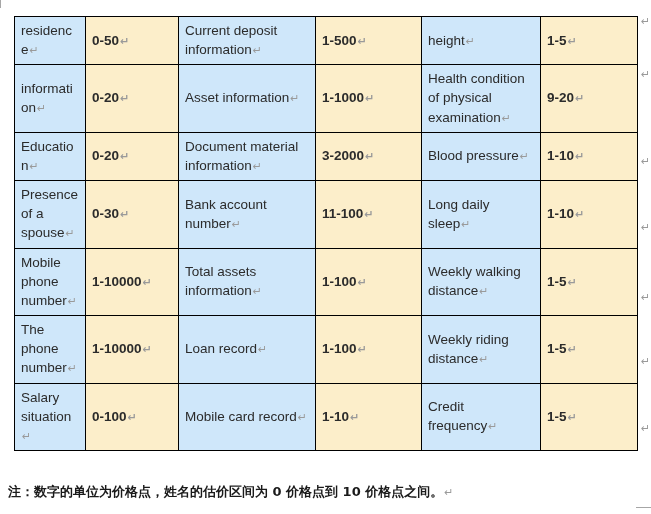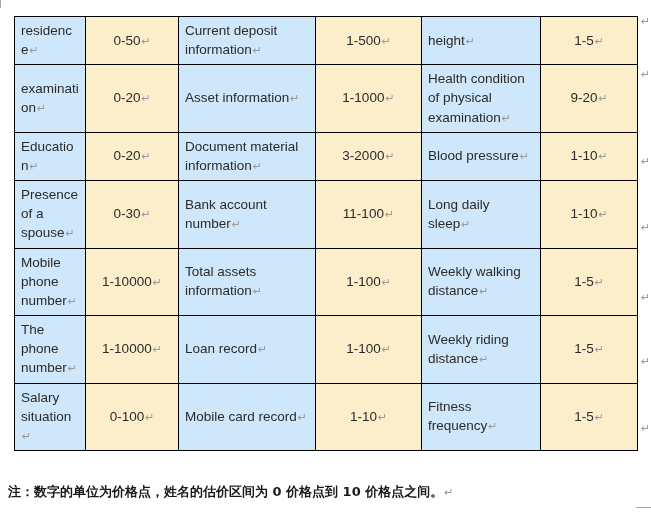--- a/index.html
+++ b/index.html
@@ -46,21 +46,21 @@
     line-height: 1.42;
     word-wrap: break-word;
     overflow-wrap: break-word;
   }
   .c-label {
     background: #cfe7fa;
     text-align: left;
   }
   .c-value {
     background: #fceeca;
-    text-align: center;
+    font-weight: bold;
   }
 
   
   col.w1 { width: 71px; }
   col.w2 { width: 93px; }
   col.w3 { width: 137px; }
   col.w4 { width: 106px; }
   col.w5 { width: 119px; }
   col.w6 { width: 97px; }
 
@@ -122,21 +122,21 @@
     <tr>
       <td class="c-label"><span>residence</span><span class="pilcrow">↵</span></td>
       <td class="c-value"><span>0-50</span><span class="pilcrow">↵</span></td>
       <td class="c-label"><span>Current deposit information</span><span class="pilcrow">↵</span></td>
       <td class="c-value"><span>1-500</span><span class="pilcrow">↵</span></td>
       <td class="c-label"><span>height</span><span class="pilcrow">↵</span></td>
       <td class="c-value"><span>1-5</span><span class="pilcrow">↵</span></td>
     </tr>
 
     <tr>
-      <td class="c-label"><span>examination</span><span class="pilcrow">↵</span></td>
+      <td class="c-label"><span>information</span><span class="pilcrow">↵</span></td>
       <td class="c-value"><span>0-20</span><span class="pilcrow">↵</span></td>
       <td class="c-label"><span>Asset information</span><span class="pilcrow">↵</span></td>
       <td class="c-value"><span>1-1000</span><span class="pilcrow">↵</span></td>
       <td class="c-label"><span>Health condition of physical examination</span><span class="pilcrow">↵</span></td>
       <td class="c-value"><span>9-20</span><span class="pilcrow">↵</span></td>
     </tr>
 
     <tr>
       <td class="c-label"><span>Education</span><span class="pilcrow">↵</span></td>
       <td class="c-value"><span>0-20</span><span class="pilcrow">↵</span></td>
@@ -171,21 +171,21 @@
       <td class="c-value"><span>1-100</span><span class="pilcrow">↵</span></td>
       <td class="c-label"><span>Weekly riding distance</span><span class="pilcrow">↵</span></td>
       <td class="c-value"><span>1-5</span><span class="pilcrow">↵</span></td>
     </tr>
 
     <tr>
       <td class="c-label"><span>Salary situation</span><span class="pilcrow">↵</span></td>
       <td class="c-value"><span>0-100</span><span class="pilcrow">↵</span></td>
       <td class="c-label"><span>Mobile card record</span><span class="pilcrow">↵</span></td>
       <td class="c-value"><span>1-10</span><span class="pilcrow">↵</span></td>
-      <td class="c-label"><span>Fitness frequency</span><span class="pilcrow">↵</span></td>
+      <td class="c-label"><span>Credit frequency</span><span class="pilcrow">↵</span></td>
       <td class="c-value"><span>1-5</span><span class="pilcrow">↵</span></td>
     </tr>
 
   </tbody>
 </table>
 
 <div class="outside-marks">
   <span style="height:53px;line-height:26px;">↵</span>
   <span style="height:87px;line-height:26px;">↵</span>
   <span style="height:66px;line-height:26px;">↵</span>

